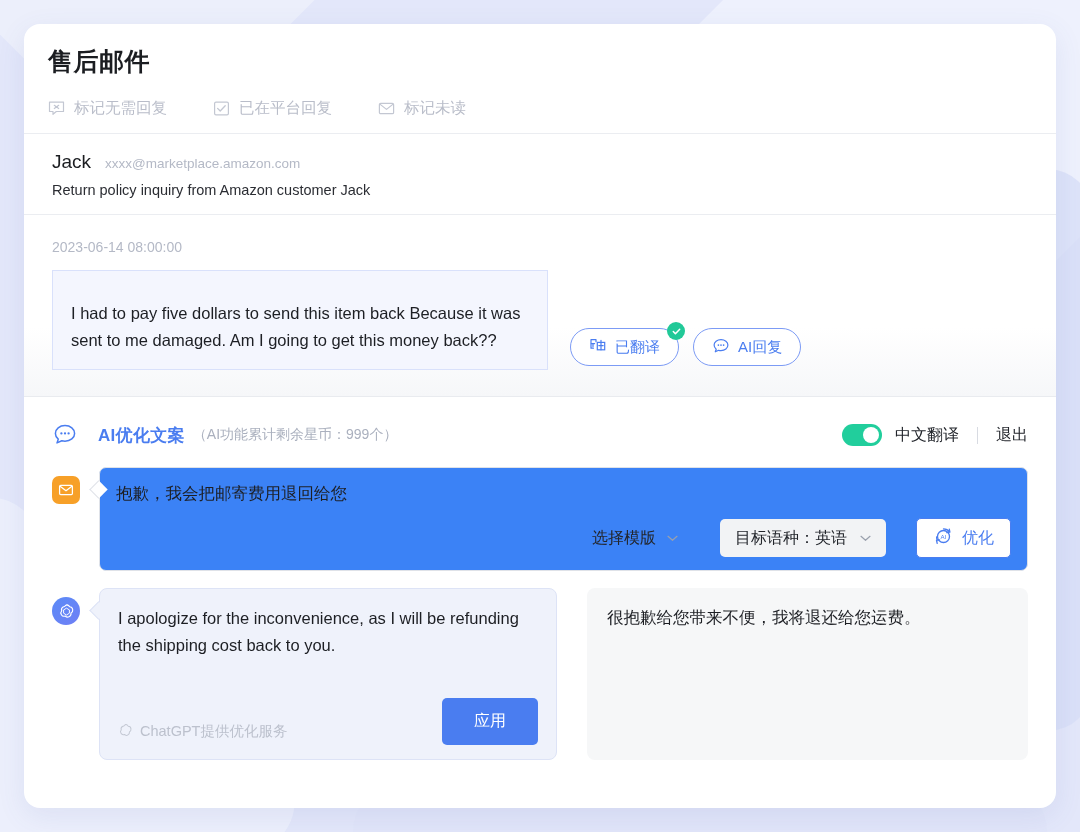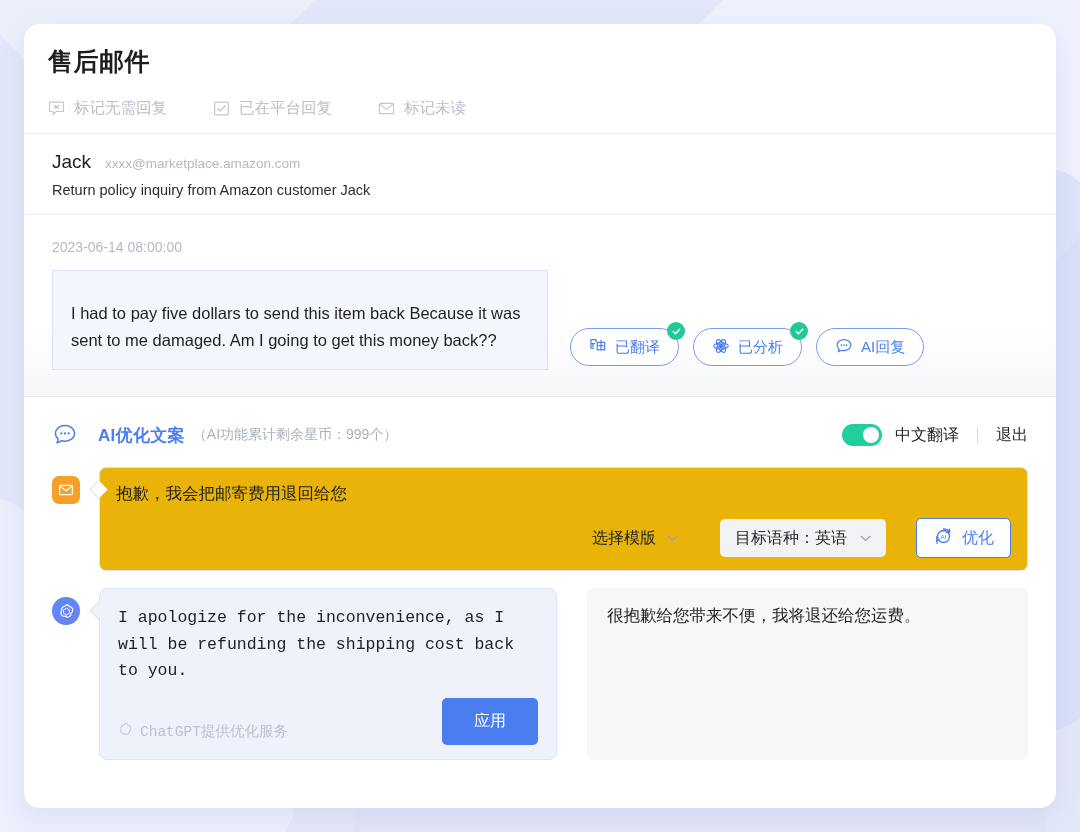--- a/index.html
+++ b/index.html
@@ -132,21 +132,21 @@
     display:flex; align-items:center; justify-content:center; flex:0 0 auto;
     margin-top: 9px;
   }
   .bubble-wrap { position:relative; margin-left:19px; flex:1; }
   .bubble-arrow {
     position:absolute; left:-7px; top:16px; width:13px; height:13px;
     background:#fff; border-left:1px solid #dfe2e8; border-bottom:1px solid #dfe2e8;
     transform: rotate(45deg);
   }
   .input-box {
-    border:1px solid #dfe2e8; border-radius:7px; background:#eab308;
+    border:1px solid #dfe2e8; border-radius:7px; background:#3b82f6;
     padding: 13px 16px 12px 16px; min-height: 104px;
     display:flex; flex-direction:column;
   }
   .input-text { font-size:16.5px; color:#1d1f24; line-height:1.5; }
   .ctl-row { display:flex; align-items:center; justify-content:flex-end; gap:12px; margin-top:auto; padding-top:8px; }
   .sel-plain {
     display:flex; align-items:center; gap:11px;
     font-size:16px; color:#23262c; cursor:pointer; padding: 0 4px;
   }
   .sel-gray {
@@ -157,21 +157,21 @@
   }
   .chev { color:#9aa0ad; font-size:11px; line-height:1; }
   .opt-btn {
     display:flex; align-items:center; gap:8px;
     height:40px; padding: 0 16px; margin-left:18px;
     border:1px solid #4a7df0; border-radius:5px; background:#fff;
     color:#4a7df0; font-size:16px; cursor:pointer;
   }
 
   
-  .res-row { display:flex; align-items:flex-start; gap:0; margin-top:17px; padding-bottom:24px; flex:1;font-family:Liberation Mono, monospace; }
+  .res-row { display:flex; align-items:flex-start; gap:0; margin-top:17px; padding-bottom:24px; flex:1; }
   .gpt-ic {
     width:28px; height:28px; border-radius:50%;
     background: linear-gradient(140deg,#5b8bf7 0%,#6f7ff5 100%);
     display:flex; align-items:center; justify-content:center; flex:0 0 auto;
     margin-top: 9px;
   }
   .res-left-wrap { position:relative; margin-left:19px; width: 458px; }
   .res-arrow {
     position:absolute; left:-7px; top:16px; width:13px; height:13px;
     background:#eff2fb; border-left:1px solid #dde3f6; border-bottom:1px solid #dde3f6;
@@ -272,36 +272,20 @@
             </svg>
           </span>
           <span>已翻译</span>
           <span class="badge">
             <svg width="11" height="11" viewBox="0 0 11 11" fill="none">
               <path d="M2.3 5.6l2.1 2.2 4.3-4.5" stroke="#fff" stroke-width="1.5" stroke-linecap="round" stroke-linejoin="round"></path>
             </svg>
           </span>
         </div>
 
-        <div class="pill">
-          <span>
-            <svg width="18" height="18" viewBox="0 0 18 18" fill="none">
-              <circle cx="9" cy="9" r="2.3" fill="#4a7df0"></circle>
-              <ellipse cx="9" cy="9" rx="7.2" ry="3.2" stroke="#4a7df0" stroke-width="1.2"></ellipse>
-              <ellipse cx="9" cy="9" rx="7.2" ry="3.2" stroke="#4a7df0" stroke-width="1.2" transform="rotate(60 9 9)"></ellipse>
-              <ellipse cx="9" cy="9" rx="7.2" ry="3.2" stroke="#4a7df0" stroke-width="1.2" transform="rotate(120 9 9)"></ellipse>
-            </svg>
-          </span>
-          <span>已分析</span>
-          <span class="badge">
-            <svg width="11" height="11" viewBox="0 0 11 11" fill="none">
-              <path d="M2.3 5.6l2.1 2.2 4.3-4.5" stroke="#fff" stroke-width="1.5" stroke-linecap="round" stroke-linejoin="round"></path>
-            </svg>
-          </span>
-        </div>
 
         <div class="pill">
           <span>
             <svg width="18" height="18" viewBox="0 0 18 18" fill="none">
               <path d="M9 2.6c3.9 0 6.9 2.4 6.9 5.5S12.9 13.6 9 13.6c-.8 0-1.6-.1-2.3-.3l-3.4 1.5.9-2.6C3 11.2 2.1 9.8 2.1 8.1 2.1 5 5.1 2.6 9 2.6z" stroke="#4a7df0" stroke-width="1.2" stroke-linejoin="round"></path>
               <circle cx="6.4" cy="8.1" r=".85" fill="#4a7df0"></circle>
               <circle cx="9" cy="8.1" r=".85" fill="#4a7df0"></circle>
               <circle cx="11.6" cy="8.1" r=".85" fill="#4a7df0"></circle>
             </svg>
           </span>

